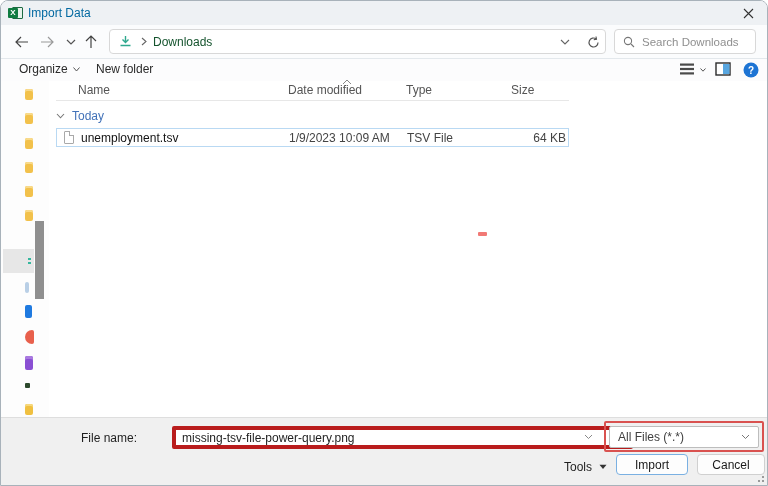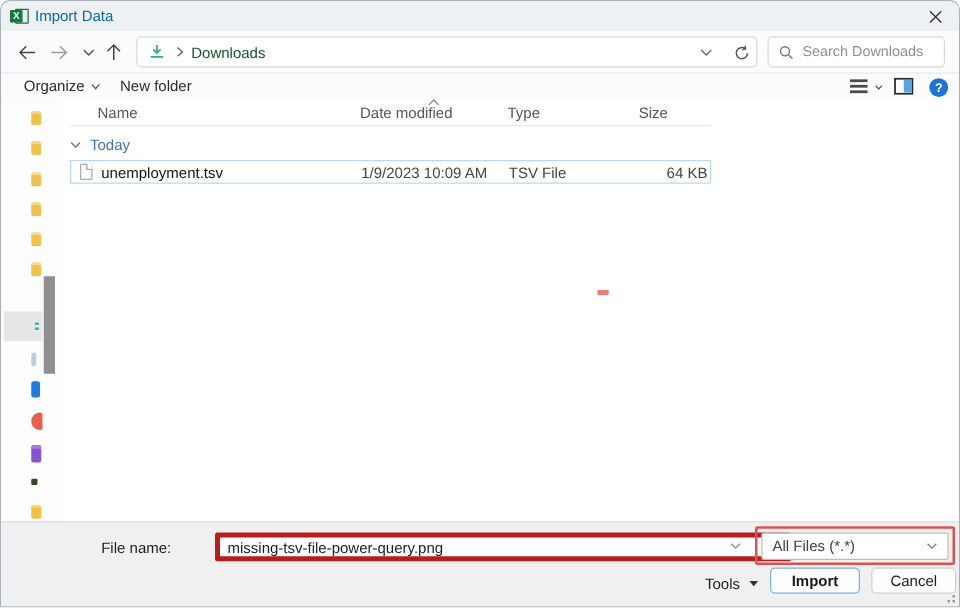--- a/index.html
+++ b/index.html
@@ -70,21 +70,21 @@
   .fname-input { position:absolute; left:140px; top:8px; width:461px; height:23px; background:#fff;
                  border:4px solid #b91c1c; border-radius:2px; padding:0 24px 0 6px; font-family:"Liberation Sans",sans-serif;
                  font-size:12px; color:#1f1f1f;margin-left:31px; }
   .fname-chev { position:absolute; left:583px; top:16px; }
   .red-box { position:absolute; left:603px; top:3px; width:160px; height:31px; border:2px solid #d95250; border-radius:2px; }
   .ftype-combo { position:absolute; left:608px; top:8px; width:150px; height:22px; background:#fff; border:1px solid #bdbdbd;
                  border-radius:2px; display:flex; align-items:center; justify-content:space-between; padding:0 8px; color:#404040;}
   .tools { position:absolute; left:563px; top:39px; height:20px; display:flex; align-items:center; gap:7px; color:#1f1f1f;justify-content:center; }
   .btn { position:absolute; top:36px; height:21px; background:#fdfdfd; border:1px solid #d0d0d0; border-radius:4px;
          font-size:12px; color:#1a1a1a; display:flex; align-items:center; justify-content:center; font-family:"Liberation Sans",sans-serif;}
-  .btn-import { left:615px; width:72px; border:1px solid #7ab0e2;font-weight:bold; }
+  .btn-import { left:615px; width:72px; border:1px solid #7ab0e2; }
   .btn-cancel { left:696px; width:68px; }
   .grip { position:absolute; right:3px; bottom:3px; width:8px; height:8px; }
   .grip::before { content:""; position:absolute; right:0; bottom:0; width:2px; height:2px; background:#9a9a9a;
                   box-shadow:-4px 0 #9a9a9a, 0 -4px #9a9a9a; }
   svg { display:block; }
 </style>
 </head>
 <body>
 
 <div class="window">

